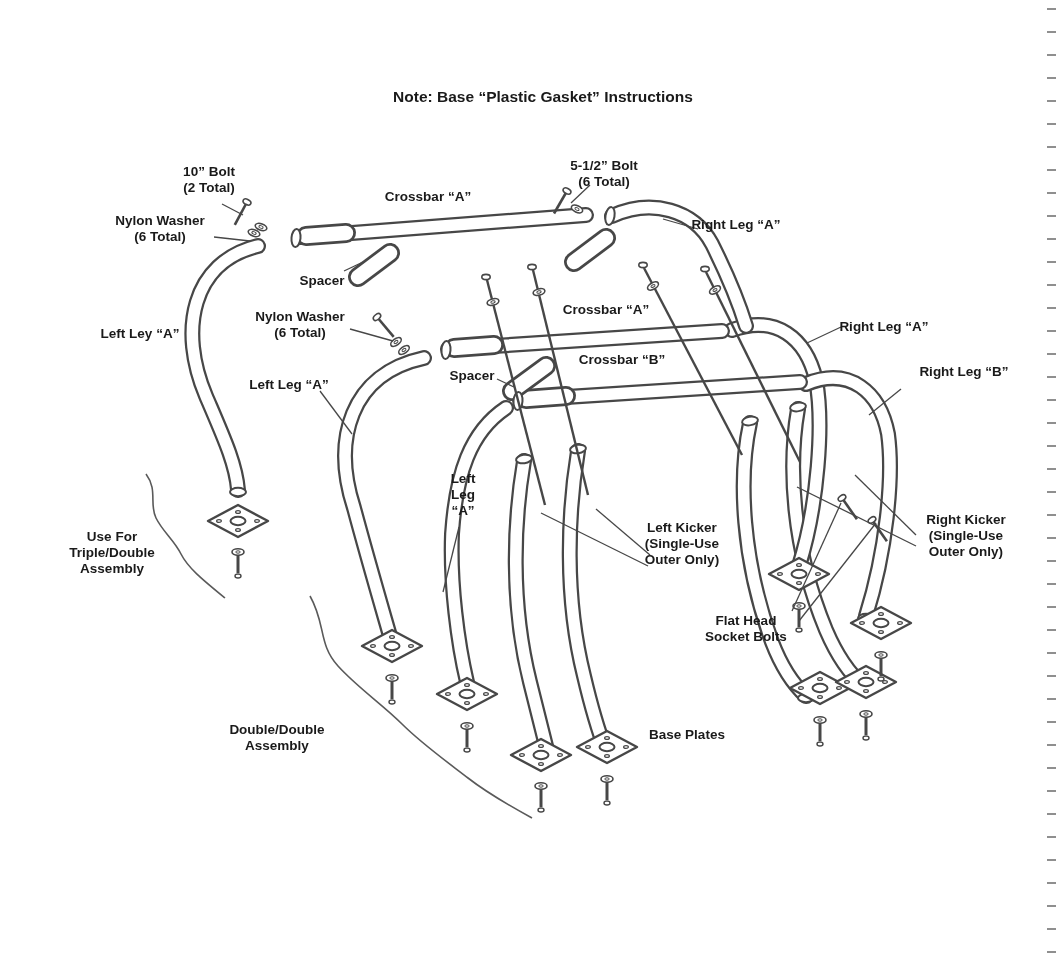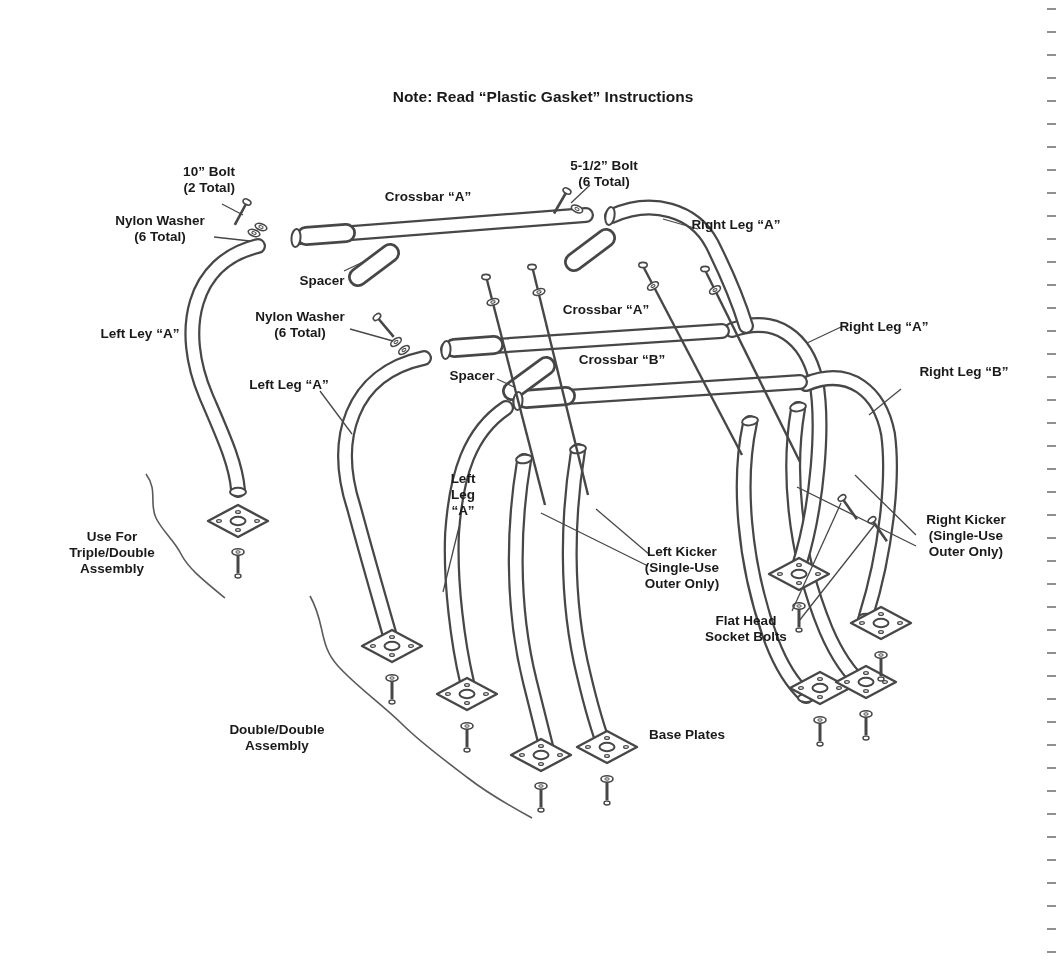--- a/index.html
+++ b/index.html
@@ -195,24 +195,24 @@
       <line x1="841" y1="327" x2="807" y2="343"></line>
     </g>
 
     <g>
       <path class="sq" d="M146,474 c12,16 3,30 10,44 c7,14 18,22 25,36 c7,14 22,26 44,44"></path>
       <path class="sq" d="M310,596 c16,28 8,48 28,70 c20,22 44,38 64,58 c20,20 48,40 66,54 c18,14 42,28 64,40"></path>
     </g>
   </svg>
 
   <div class="lbl title" style="left:543px;top:88px;">
-    <span>Note: Read “Plastic Gasket” Instructions</span>
-  </div>
-
-  <div class="lbl" style="left:209px;top:164px;text-align:right;">
+    <span>Note: Base “Plastic Gasket” Instructions</span>
+  </div>
+
+  <div class="lbl" style="left:209px;top:164px;">
     <span>10” Bolt</span>
     <span>(2 Total)</span>
   </div>
 
   <div class="lbl" style="left:604px;top:158px;">
     <span>5-1/2” Bolt</span>
     <span>(6 Total)</span>
   </div>
 
   <div class="lbl" style="left:428px;top:189px;">
@@ -270,21 +270,21 @@
     <span>Leg</span>
     <span>“A”</span>
   </div>
 
   <div class="lbl" style="left:112px;top:529px;">
     <span>Use For</span>
     <span>Triple/Double</span>
     <span>Assembly</span>
   </div>
 
-  <div class="lbl" style="left:682px;top:544px;">
+  <div class="lbl" style="left:682px;top:520px;">
     <span>Left Kicker</span>
     <span>(Single-Use</span>
     <span>Outer Only)</span>
   </div>
 
   <div class="lbl" style="left:966px;top:512px;">
     <span>Right Kicker</span>
     <span>(Single-Use</span>
     <span>Outer Only)</span>
   </div>

